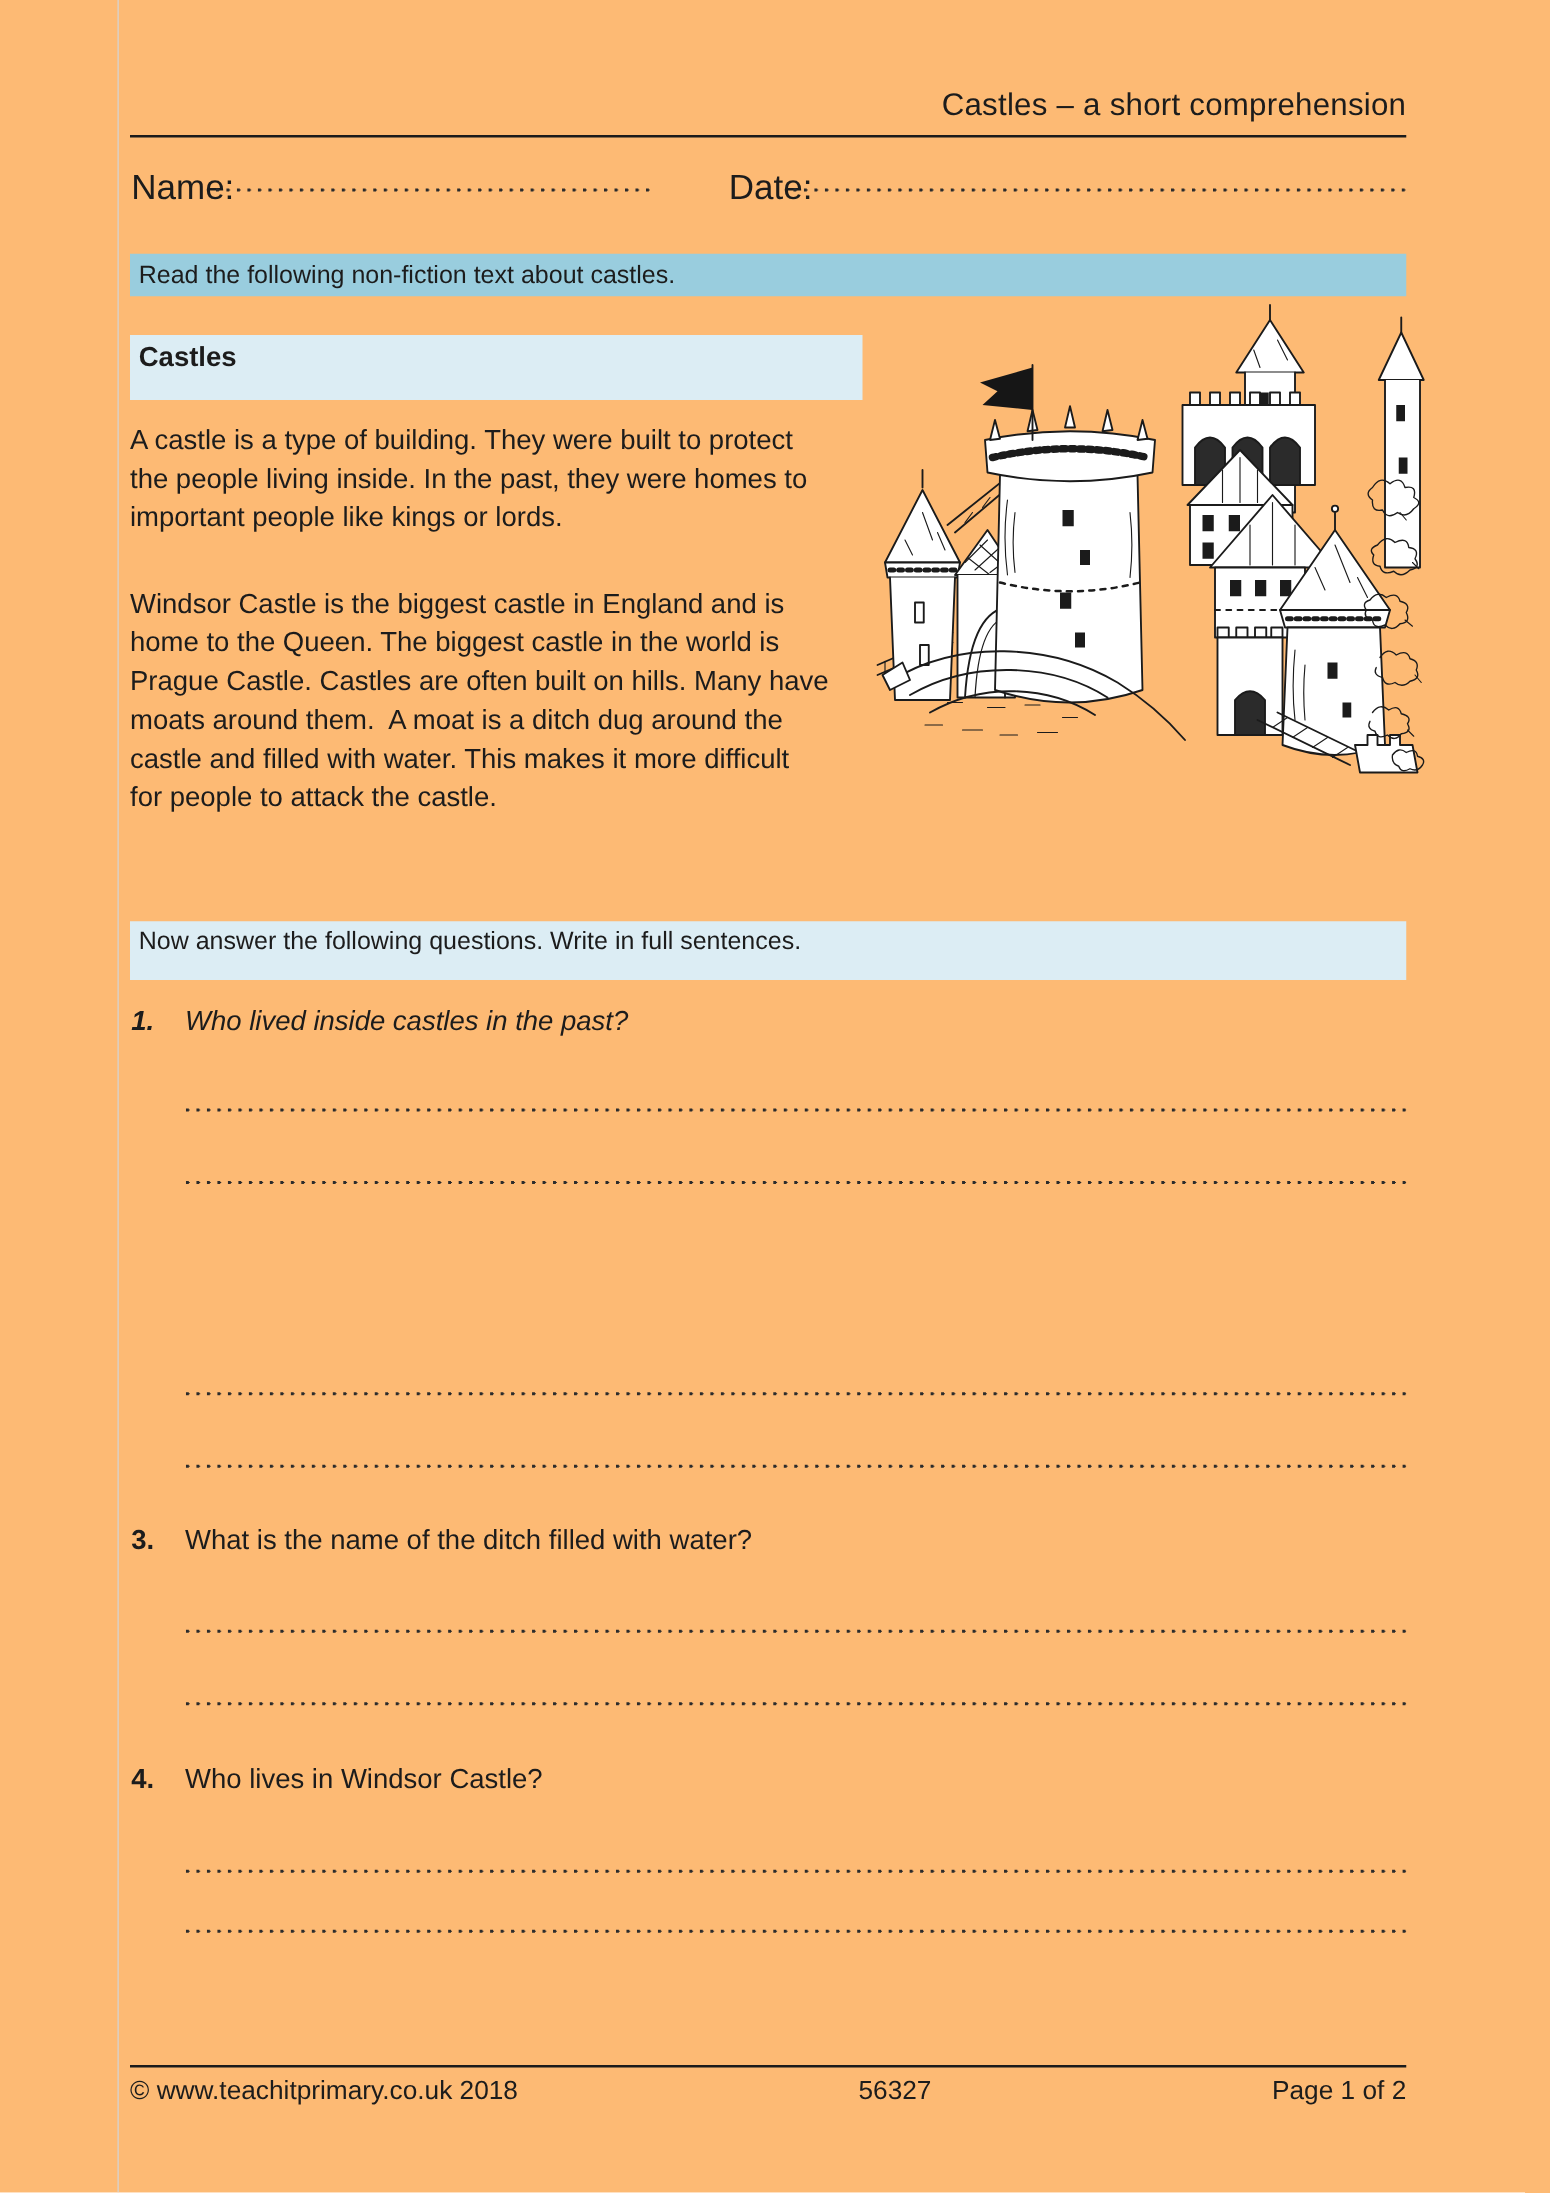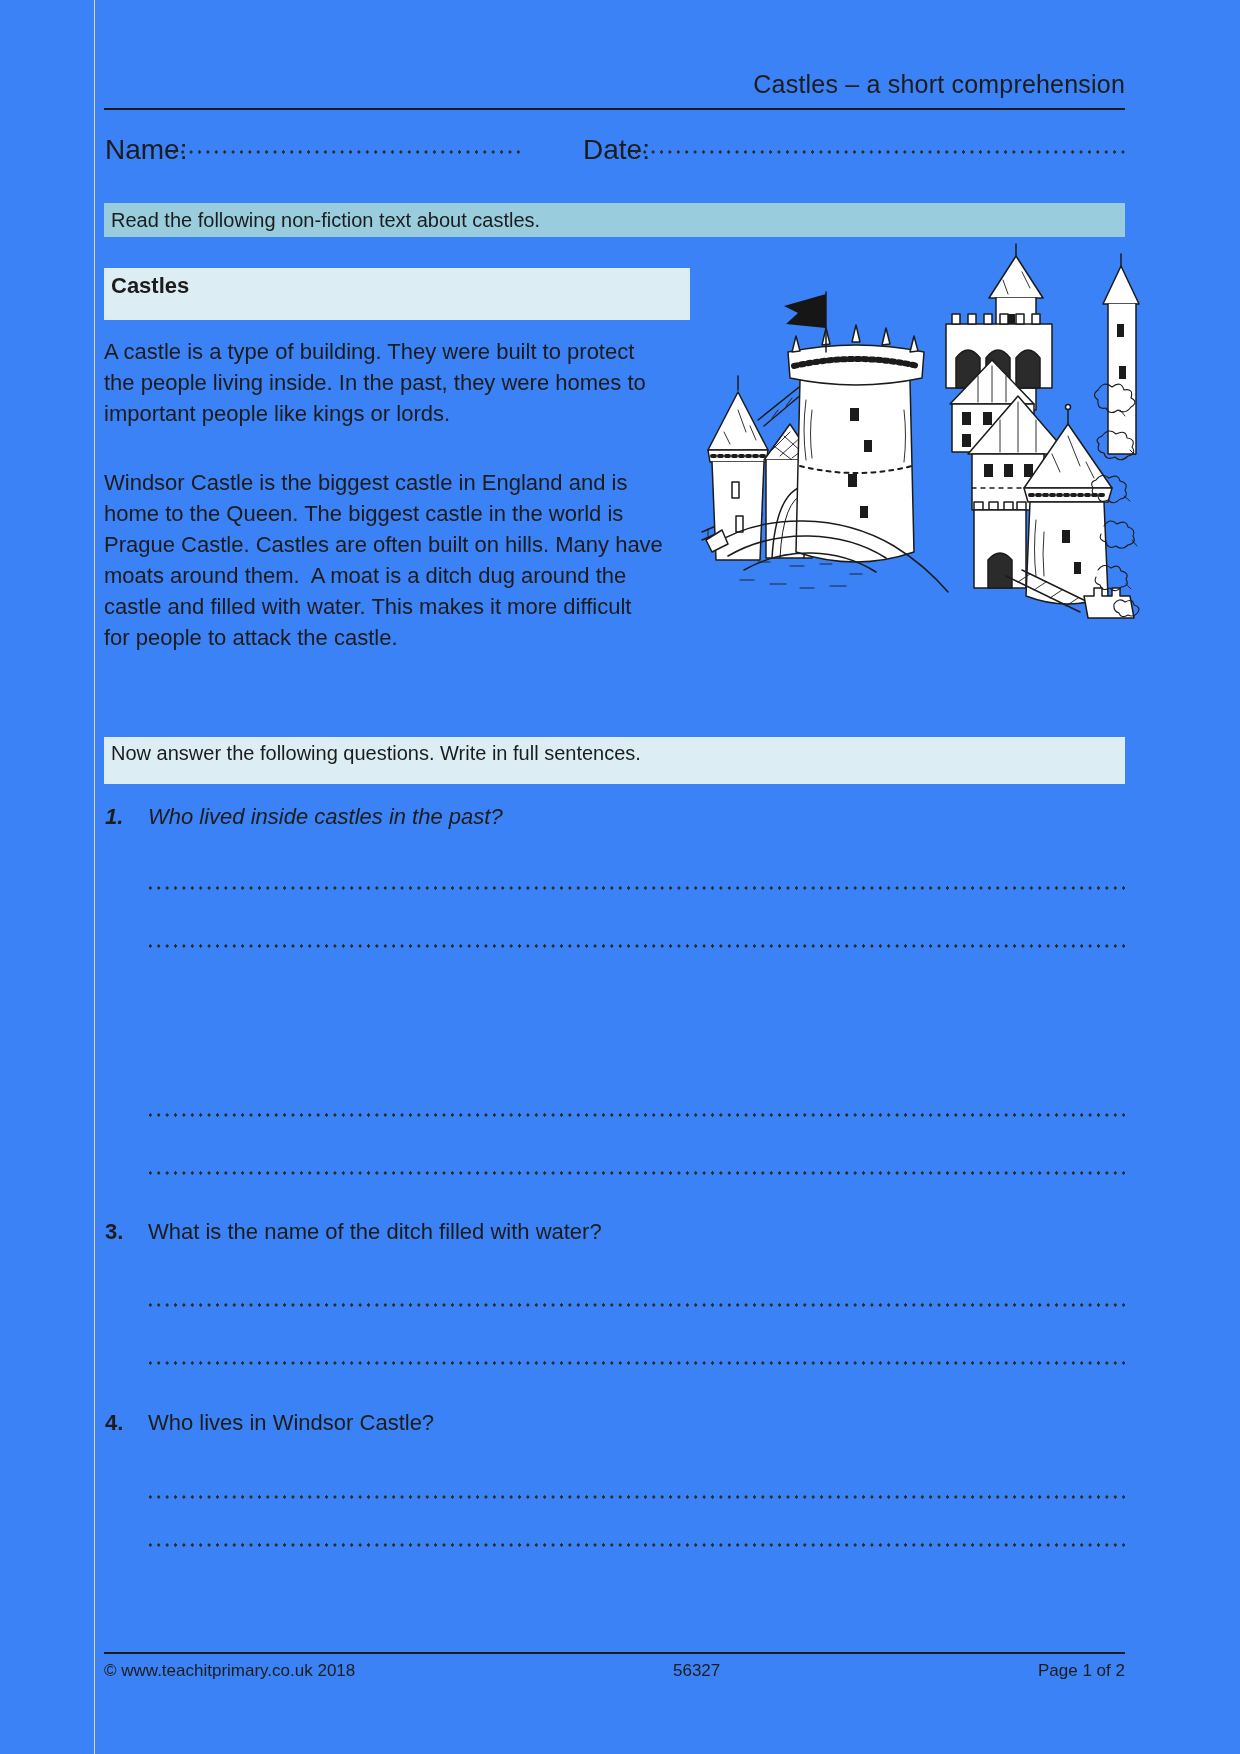--- a/index.html
+++ b/index.html
@@ -3,21 +3,21 @@
 <meta charset="utf-8">
 <style>
   :root{
     --highlight-strong:#99cdde;
     --highlight-light:#dcedf4;
     --text:#1c1c1c;
   }
   *{box-sizing:border-box;}
   html,body{margin:0;padding:0;background:#ffffff;}
   .page{
-    position:relative;width:1240px;height:1754px;background:#3b82f6;
+    position:relative;width:1240px;height:1754px;background:#fdba74;
     font-family:"Liberation Sans","DejaVu Sans",sans-serif;color:var(--text);
     overflow:hidden;
   }
   .edge-line{position:absolute;left:94px;top:0;width:1px;height:100%;background:#d3d3d3;}
   .title{position:absolute;top:70px;right:115px;font-size:25px;letter-spacing:.2px;}
   .rule{position:absolute;left:104px;width:1021px;height:2px;background:#1b1b1b;}
   .rule.header{top:108px;}
   .rule.footer{top:1652px;}
   .label{position:absolute;font-size:28px;}
   .dotline{
@@ -33,21 +33,21 @@
   .banner.light{background:var(--highlight-light);top:737px;height:47px;line-height:33px;}
   .passage-heading{
     position:absolute;left:104px;top:268px;width:586px;height:52px;line-height:35px;
     background:var(--highlight-light);font-size:22px;font-weight:bold;padding-left:7px;
   }
   .para{position:absolute;left:104px;font-size:22px;line-height:31px;white-space:pre;}
   .question{position:absolute;left:105px;font-size:22px;}
   .q-num{display:inline-block;width:43px;font-weight:bold;}
   .footer-row{
     position:absolute;left:104px;top:1661px;width:1021px;display:flex;
-    justify-content:space-between;align-items:baseline;font-size:17px;
+    justify-content:space-between;align-items:baseline;font-size:21px;
   }
   svg .hatch{stroke-width:.9;}
 </style>
 </head>
 <body>
 
 <div class="page">
   <div class="edge-line"></div>
 
   <div class="title">Castles – a short comprehension</div>

